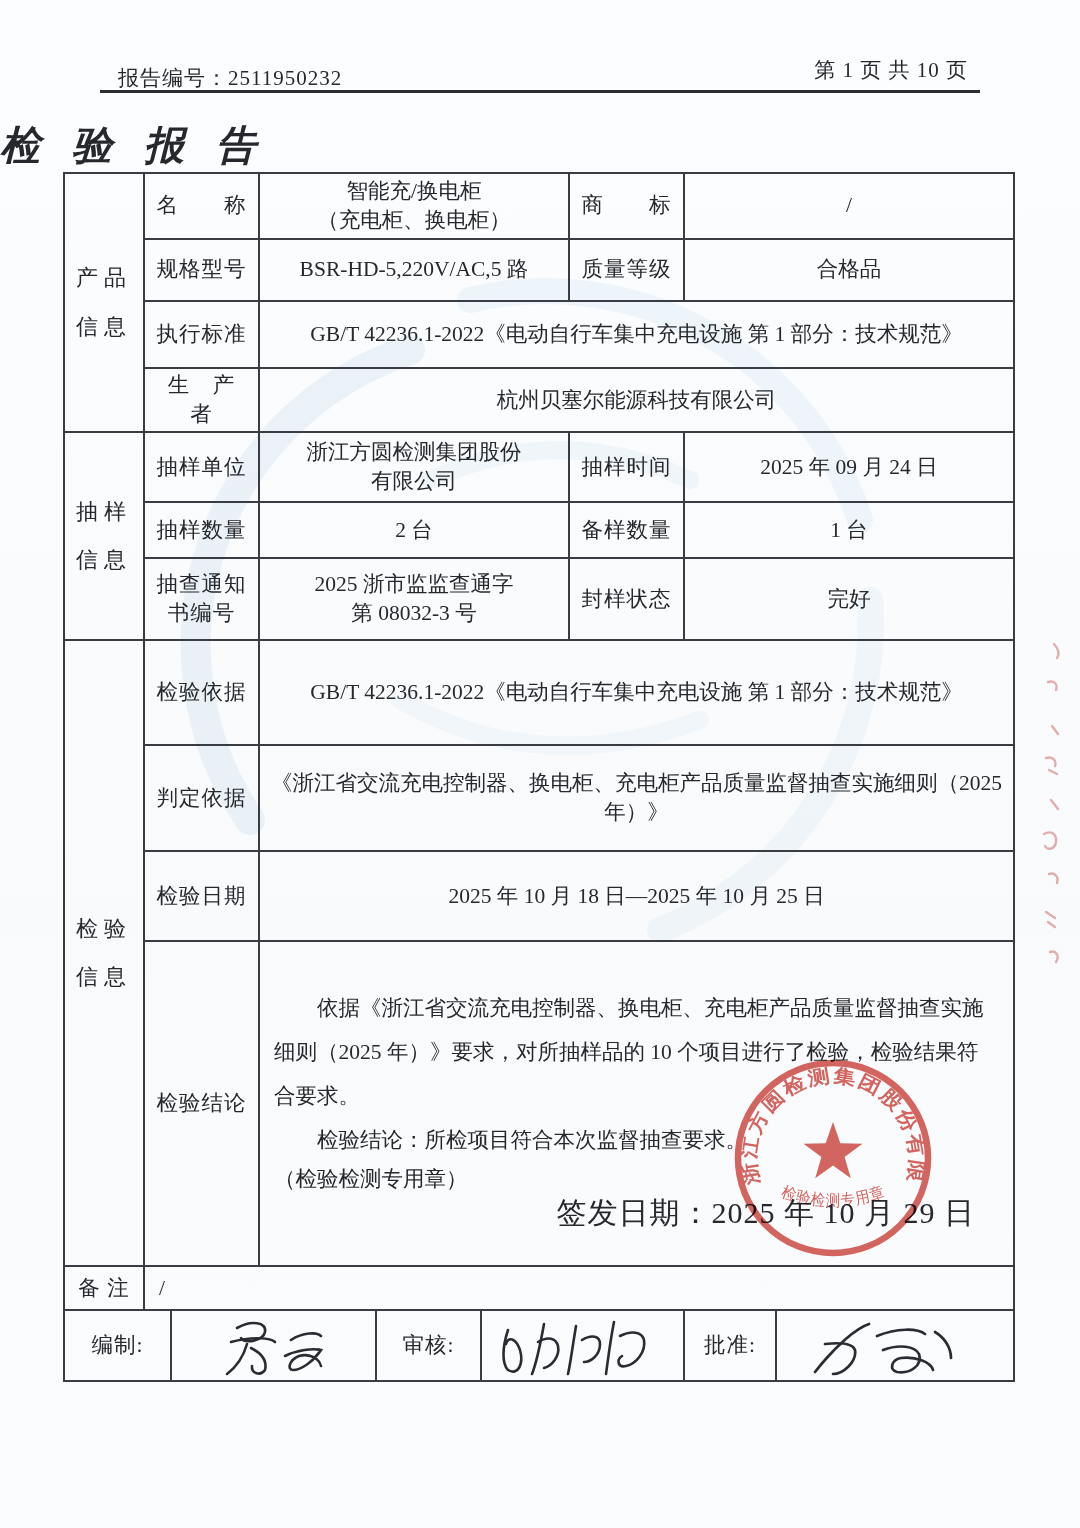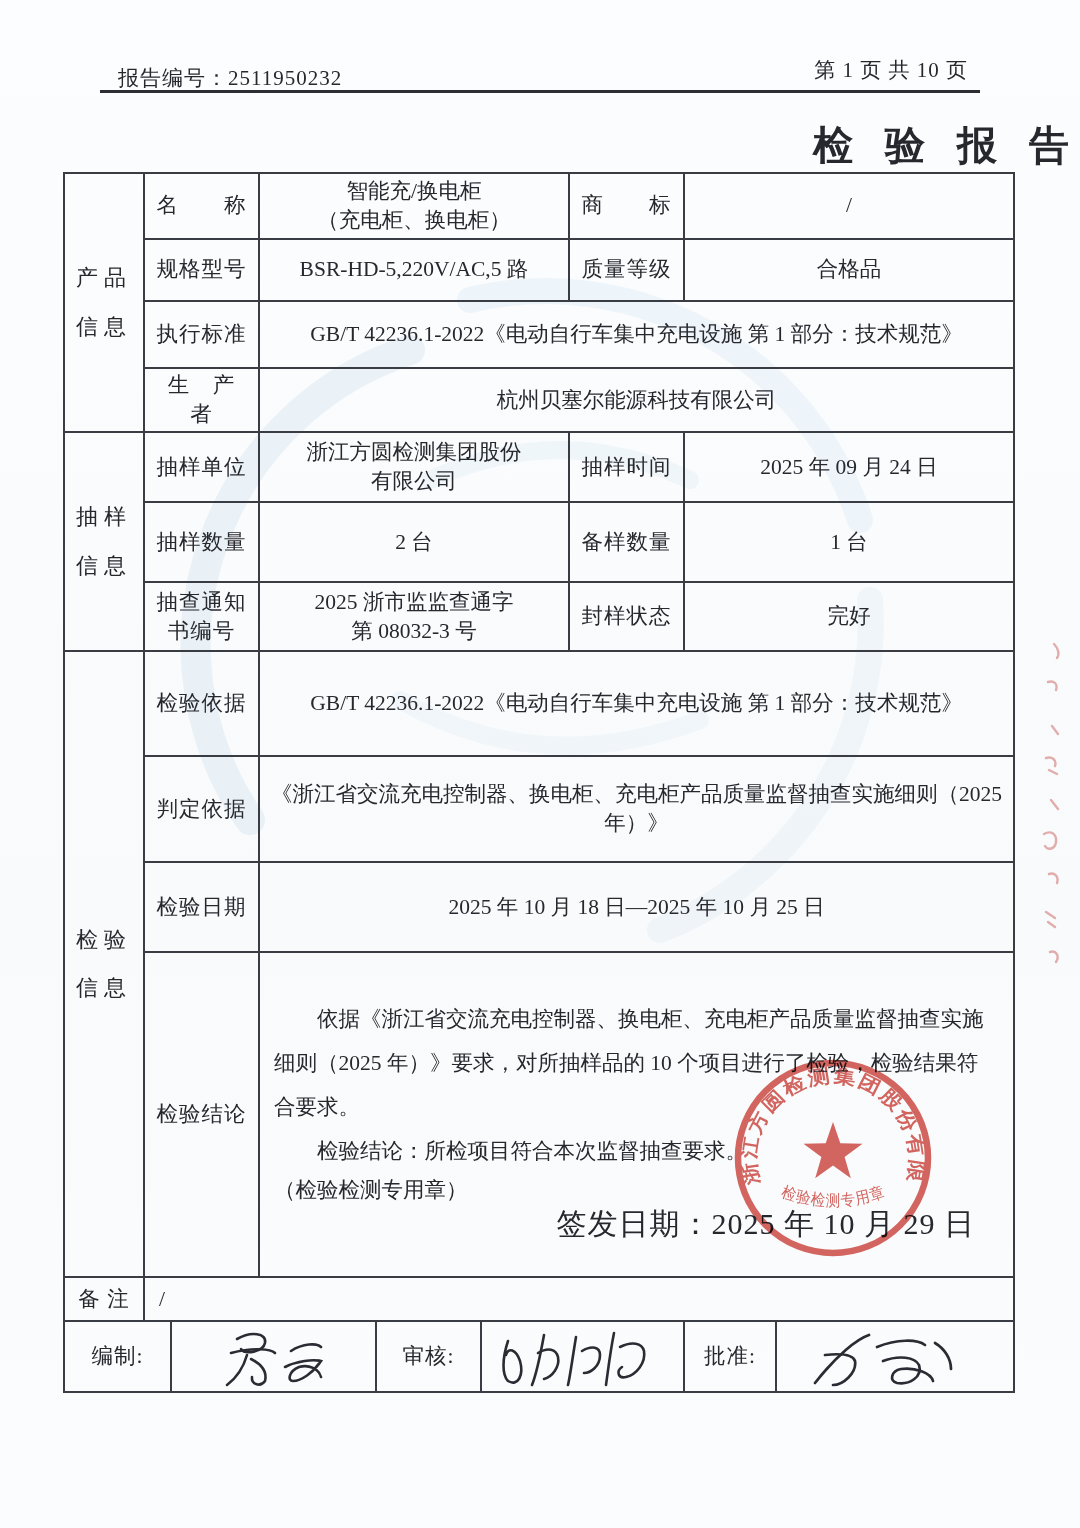--- a/index.html
+++ b/index.html
@@ -9,22 +9,22 @@
     font-family:"Liberation Serif","DejaVu Serif",serif;
     color:#26282e;
   }
   .page{position:absolute;inset:0;background:linear-gradient(180deg,#fcfdfe 0%,#f8fafb 60%,#fbfcfd 100%);}
   
   .watermark{position:absolute;left:0;top:0;z-index:0;pointer-events:none;}
   
   .hdr-left{position:absolute;left:118px;top:64px;font-size:21px;letter-spacing:1px;z-index:2;}
   .hdr-right{position:absolute;right:112px;top:56px;font-size:21px;letter-spacing:1px;z-index:2;}
   .hdr-rule{position:absolute;left:100px;top:90px;width:880px;height:3px;background:#2c2e33;z-index:2;}
-  .title{position:absolute;left:0;top:118px;width:100%;text-align:right;
-         font-size:40px;font-weight:bold;letter-spacing:11px;z-index:2;}
+  .title{position:absolute;left:0;top:118px;width:100%;text-align:left;
+         font-size:40px;font-weight:bold;letter-spacing:11px;z-index:2;font-style:italic;}
   
   .tablewrap{position:absolute;left:63px;top:172px;width:950px;z-index:2;}
   table{border-collapse:collapse;table-layout:fixed;width:950px;}
   td{border:2px solid #393c42;vertical-align:middle;text-align:center;
      font-size:21.5px;line-height:1.35;padding:2px 6px;overflow:hidden;}
   .t2,.t3{margin-top:-2px;}
   .pre{white-space:pre-line;}
   .seclabel{font-size:22px;letter-spacing:6px;line-height:2.2;}
   .lbl{letter-spacing:1px;font-family:Liberation Serif, serif;}
   .conclusion-cell{padding:0;}
@@ -96,27 +96,27 @@
       </tr>
       <tr style="height:70px">
         <td rowspan="3" class="seclabel pre">抽样
 信息</td>
         <td class="lbl">抽样单位</td>
         <td class="pre">浙江方圆检测集团股份
 有限公司</td>
         <td class="lbl">抽样时间</td>
         <td>2025 年 09 月 24 日</td>
       </tr>
-      <tr style="height:80px">
+      <tr style="height:56px">
         <td class="lbl">抽样数量</td>
         <td>2 台</td>
         <td class="lbl">备样数量</td>
         <td>1 台</td>
       </tr>
-      <tr style="height:69px">
+      <tr style="height:82px">
         <td class="lbl pre">抽查通知
 书编号</td>
         <td class="pre">2025 浙市监监查通字
 第 08032-3 号</td>
         <td class="lbl">封样状态</td>
         <td>完好</td>
       </tr>
       <tr style="height:105px">
         <td rowspan="4" class="seclabel pre">检验
 信息</td>

